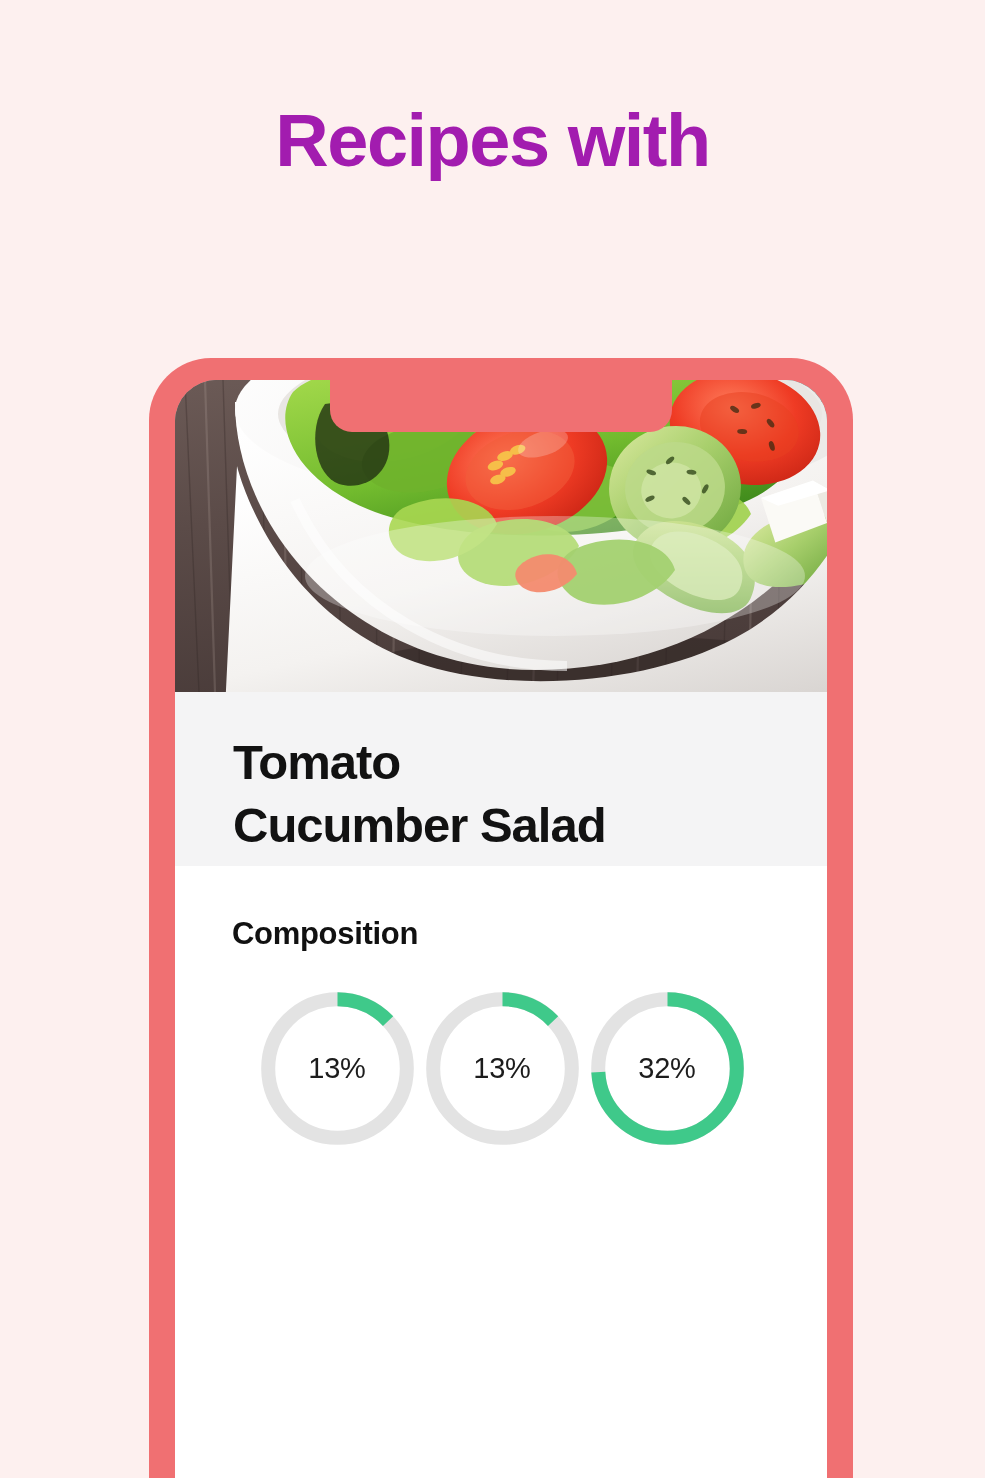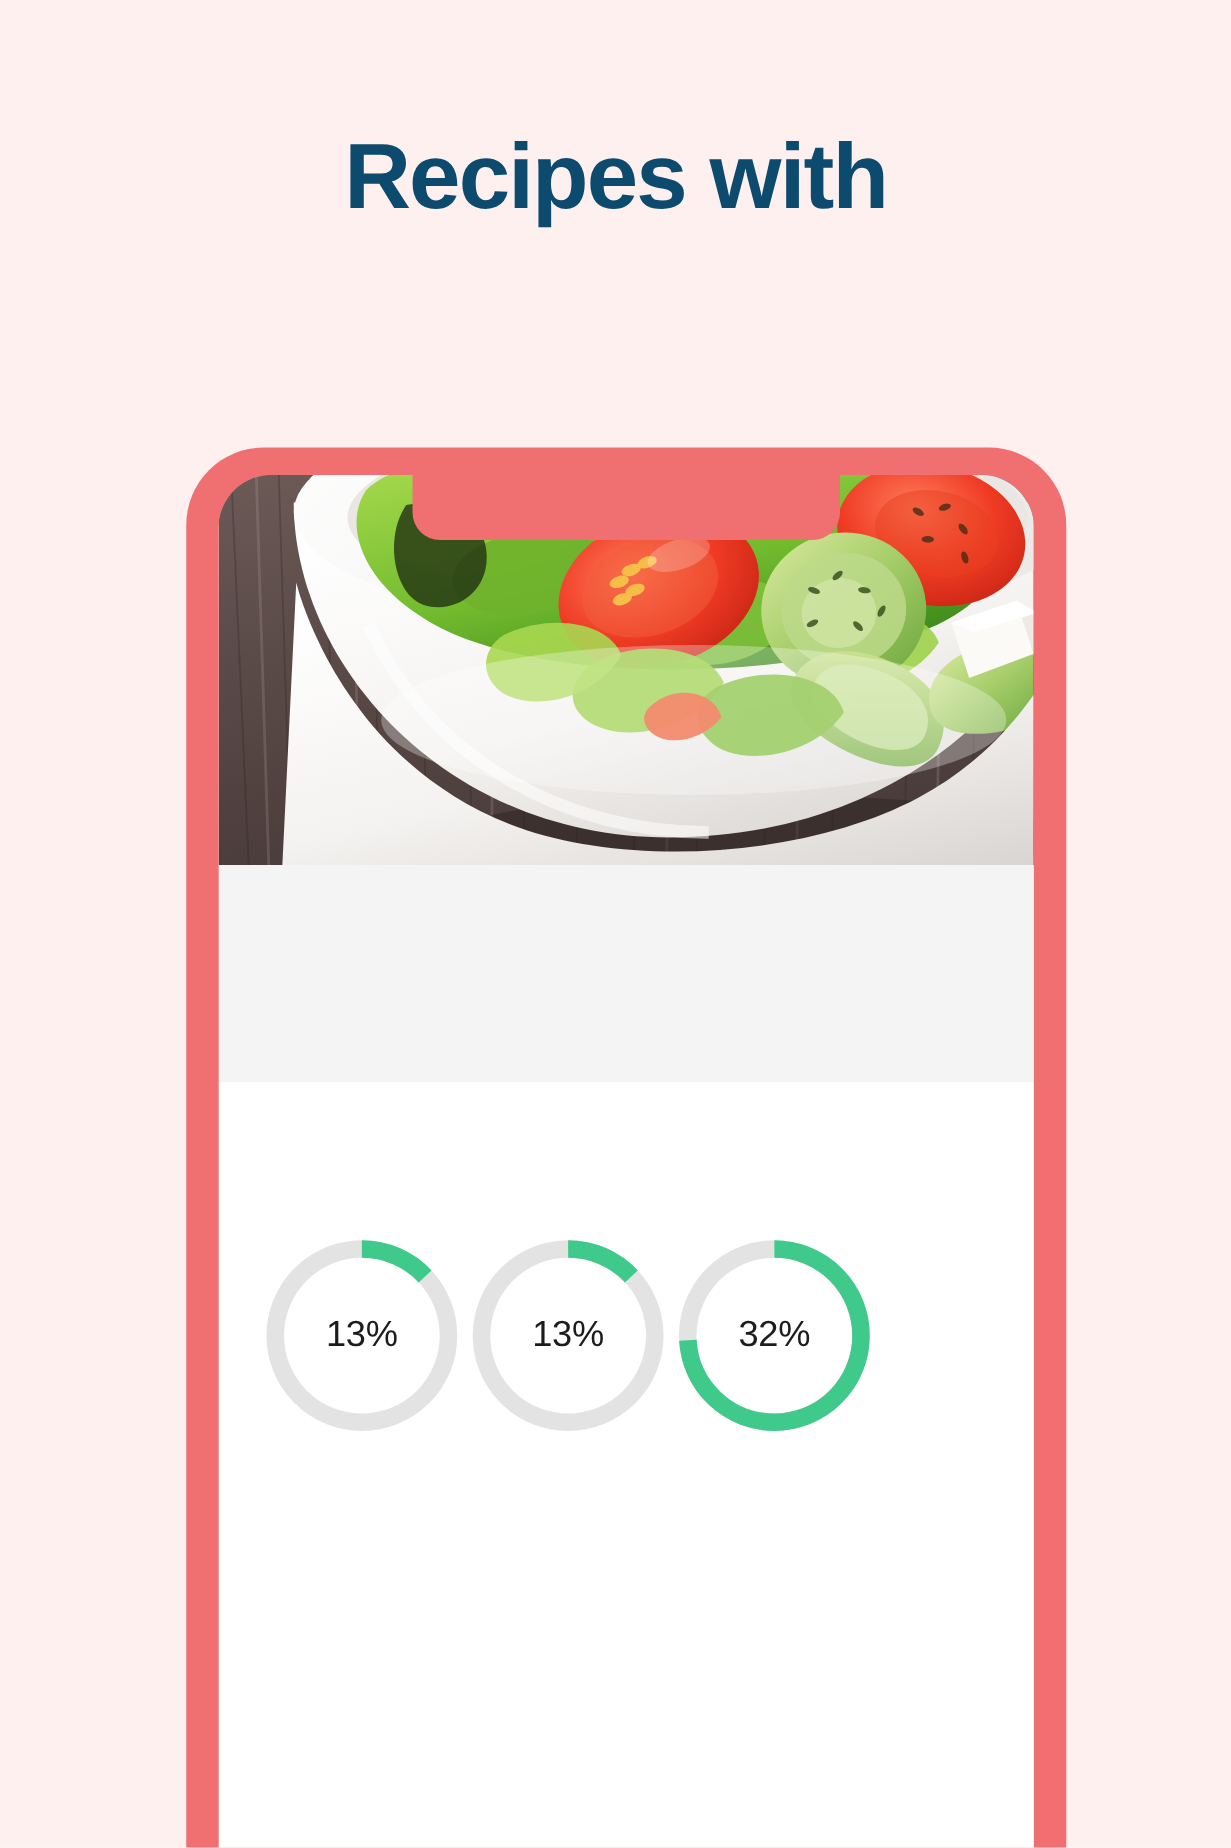--- a/index.html
+++ b/index.html
@@ -10,21 +10,21 @@
     background:#fdf0ef;
     font-family:"Liberation Sans", sans-serif;
     -webkit-font-smoothing:antialiased;
   }
   .page { position:relative; width:985px; height:1478px; background:#fdf0ef; }
 
   
   .headline {
     position:absolute; top:92px; left:0; width:985px;
     text-align:center;
-    color:#0c4a6e;
+    color:#a21caf;
     font-size:74px;
     font-weight:bold;
     line-height:1.33;
     letter-spacing:-1.5px;
   }
   .headline .l2 { display:block; }
 
   
   .phone-frame {
     position:absolute;
@@ -110,21 +110,21 @@
     background:#ffffff;
   }
   .comp-title {
     position:absolute; left:57px; top:50px;
     font-size:31px; font-weight:bold; color:#111111;
     letter-spacing:-0.3px;
   }
   .donuts {
     position:absolute; left:32px; top:120px;
     width:590px;
-    display:flex; justify-content:flex-start;
+    display:flex; justify-content:center;
   }
   .donut { position:relative; width:165px; height:165px; }
   .donut svg { display:block; width:165px; height:165px; }
   .donut-label {
     position:absolute; left:0; top:0; width:165px; height:165px;
     display:flex; align-items:center; justify-content:center;
     font-size:29px; color:#1c1c1c; letter-spacing:-0.2px;
   }
 </style>
 </head>
@@ -293,20 +293,24 @@
                      L700 330 L50 330 Z" fill="url(#bowlOuter)"></path>
             <ellipse cx="380" cy="196" rx="250" ry="60" fill="#ffffff" opacity="0.30"></ellipse>
             <path d="M120 120 C170 230 280 286 392 286" stroke="#ffffff" stroke-width="10" fill="none" opacity="0.55"></path>
           </g>
         </svg>
 
         <div class="notch"></div>
       </div>
 
       <div class="info-block">
+        <div class="recipe-title">
+          <span>Tomato</span>
+          <span class="t2">Cucumber Salad</span>
+        </div>
 
         <div class="stars">
           <svg class="star" viewBox="0 0 24 24">
               <path fill="#f0962e" d="M12 1.8l3.1 6.5 7.1 1-5.2 5 1.3 7.1-6.3-3.4-6.3 3.4 1.3-7.1-5.2-5 7.1-1z"></path>
             </svg>
           <svg class="star" viewBox="0 0 24 24">
               <path fill="#f0962e" d="M12 1.8l3.1 6.5 7.1 1-5.2 5 1.3 7.1-6.3-3.4-6.3 3.4 1.3-7.1-5.2-5 7.1-1z"></path>
             </svg>
           <svg class="star" viewBox="0 0 24 24">
               <path fill="#f0962e" d="M12 1.8l3.1 6.5 7.1 1-5.2 5 1.3 7.1-6.3-3.4-6.3 3.4 1.3-7.1-5.2-5 7.1-1z"></path>
@@ -387,20 +391,21 @@
             <div class="action-label">
               <span>Change</span><br>
               <span>servings</span>
             </div>
           </div>
 
         </div>
       </div>
 
       <div class="composition">
+        <div class="comp-title">Composition</div>
 
         <div class="donuts">
 
           <div class="donut">
             <svg viewBox="0 0 100 100">
               <circle cx="50" cy="50" r="42" fill="none" stroke="#e3e3e3" stroke-width="8.5"></circle>
               <circle class="arc" cx="50" cy="50" r="42" fill="none" stroke="#3fc98a" stroke-width="8.5" stroke-dasharray="34.31 230.59" transform="rotate(-90 50 50)"></circle>
             </svg>
             <div class="donut-label">13%</div>
           </div>

